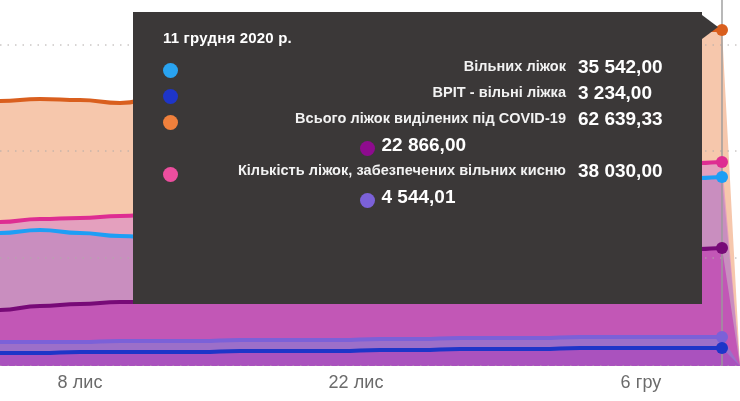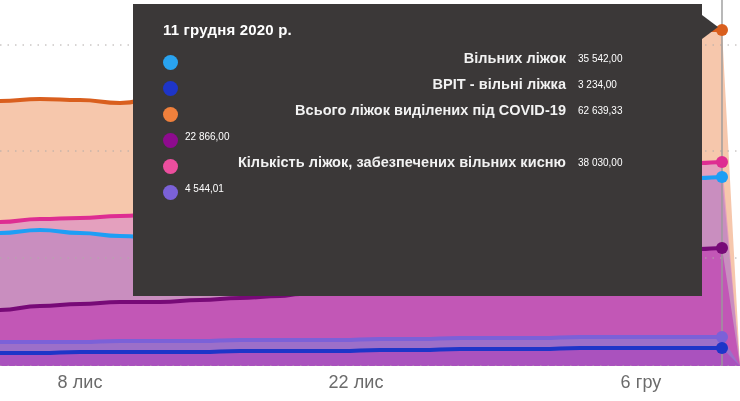--- a/index.html
+++ b/index.html
@@ -22,21 +22,21 @@
     position:absolute;top:6px;
     font-size:18px;color:#6b6b6b;
     transform:translateX(-50%);
     white-space:nowrap;
     letter-spacing:.1px;
   }
 
   
   #tooltip{
     position:absolute;
-    left:133px;top:4px;
+    left:133px;top:12px;
     width:569px;height:292px;
     background:#3b3838;
     color:#ffffff;
     box-sizing:border-box;
     padding:17px 18px 10px 18px;
     z-index:40;
   }
   #tooltip-pointer{
     position:absolute;left:702px;top:15px;
     width:0;height:0;
@@ -49,36 +49,37 @@
     font-size:15px;font-weight:bold;
     color:#ffffff;
     margin:0 0 8px 12px;
     letter-spacing:.2px;
   }
   #tooltip-rows{display:block;width:100%;}
   .tt-row{
     display:flex;align-items:flex-start;
     width:100%;
     margin-bottom:1px;
+    justify-content:center;
   }
   .tt-dot-cell{width:34px;flex:0 0 34px;padding-top:9px;padding-left:12px;box-sizing:border-box;}
   .tt-dot{display:block;width:15px;height:15px;border-radius:50%;}
   .tt-label{
     flex:1 1 auto;
     text-align:right;
     font-size:14.5px;font-weight:bold;
     line-height:25px;
     color:#f2f2f2;
     padding-right:12px;
     letter-spacing:.05px;
   }
   .tt-value{
     flex:0 0 106px;
     text-align:left;
-    font-size:10px;font-weight:normal;
+    font-size:19px;font-weight:bold;
     line-height:25px;
     color:#ffffff;
     white-space:nowrap;
   }
 </style>
 </head>
 <body>
 
 <div id="stage">
 

